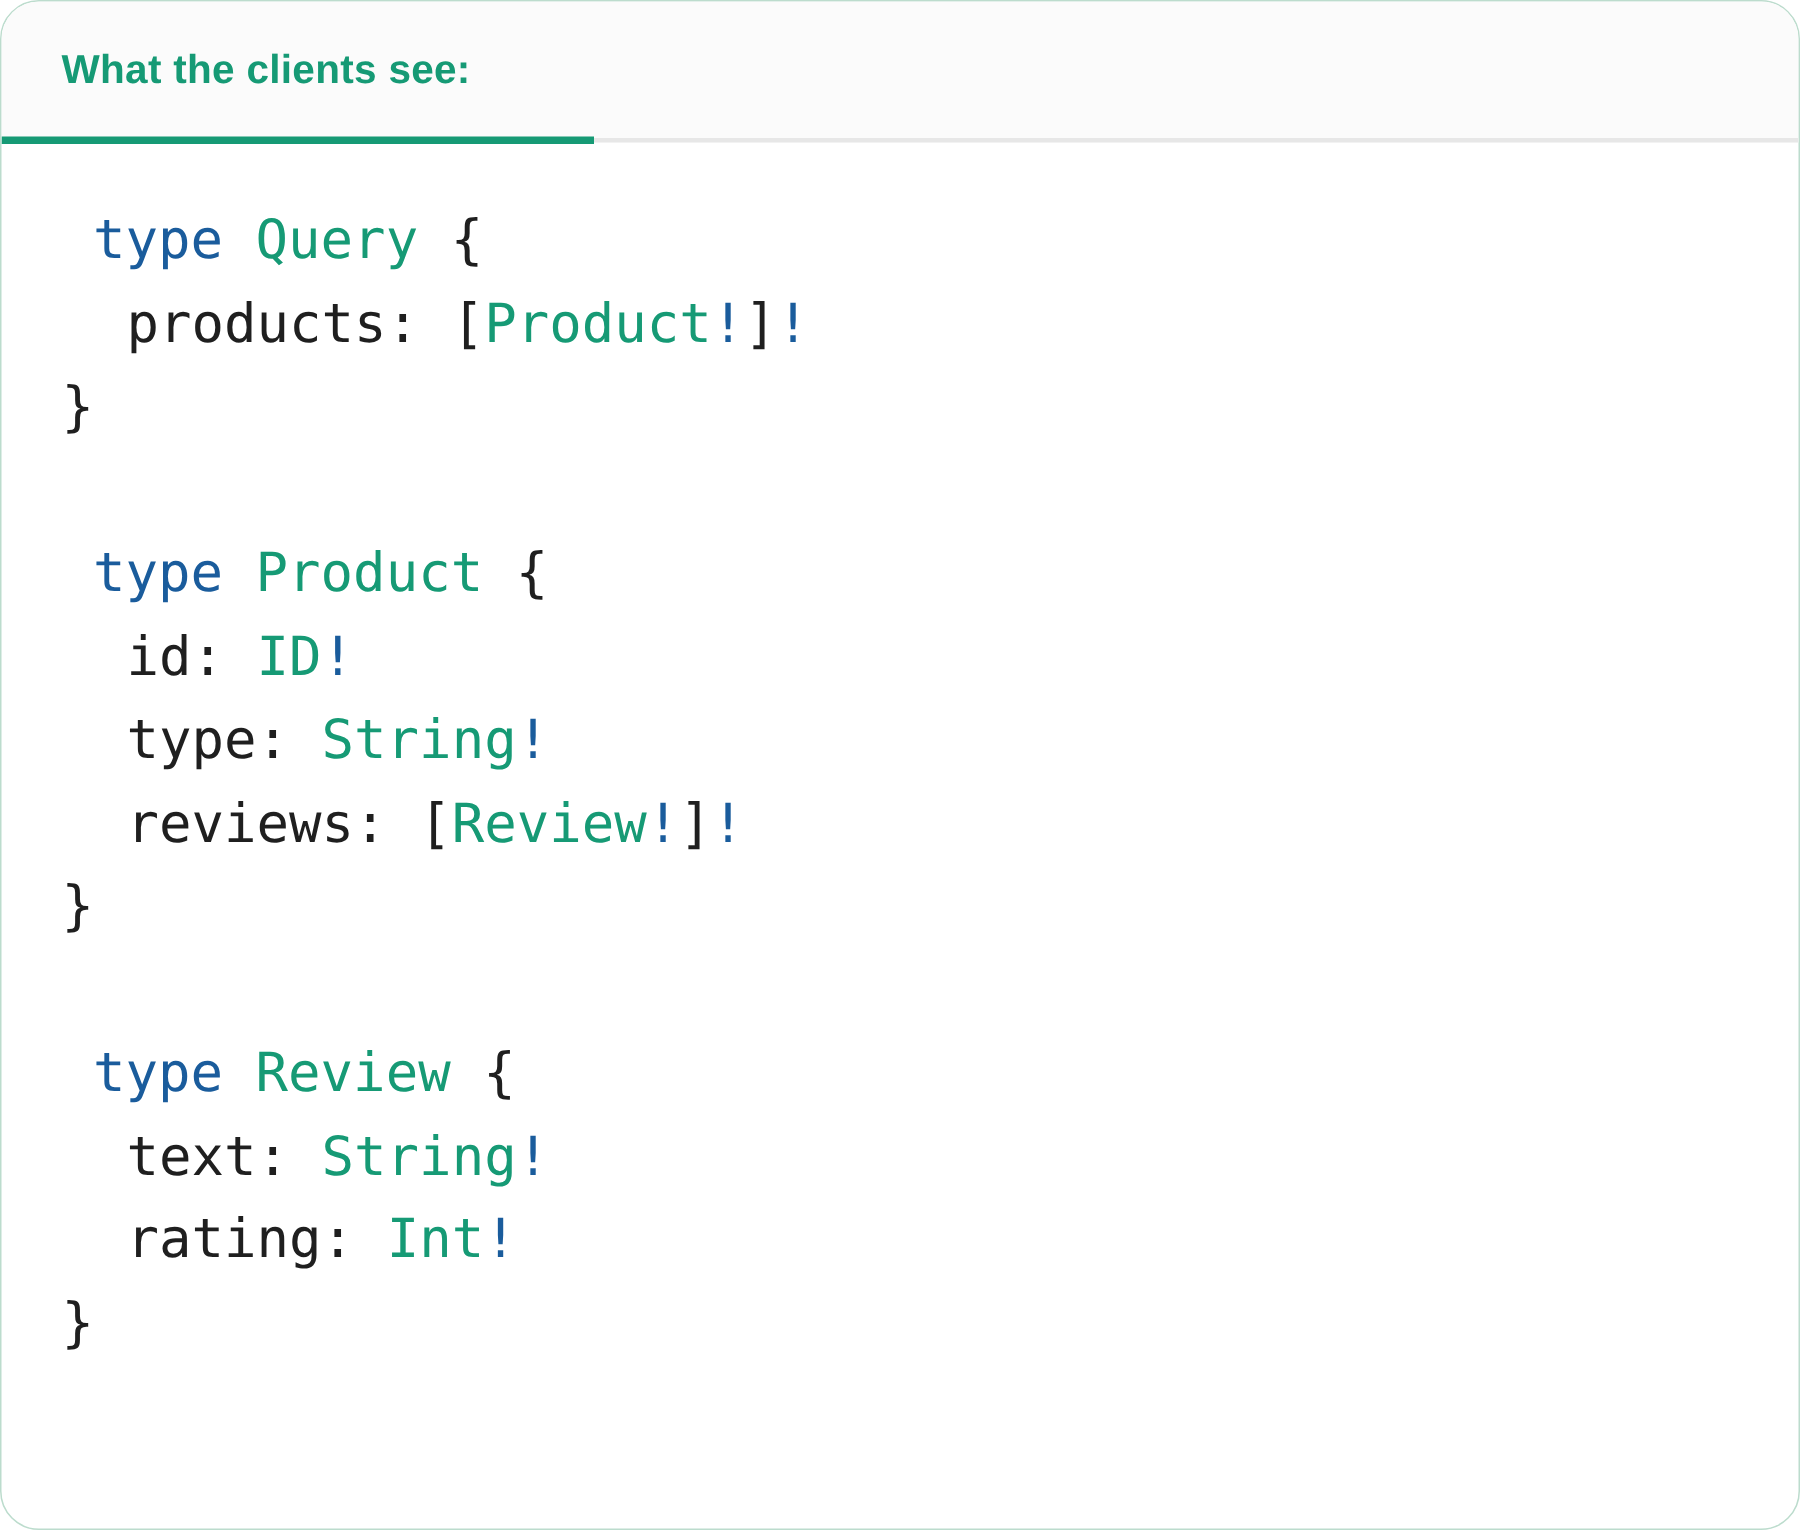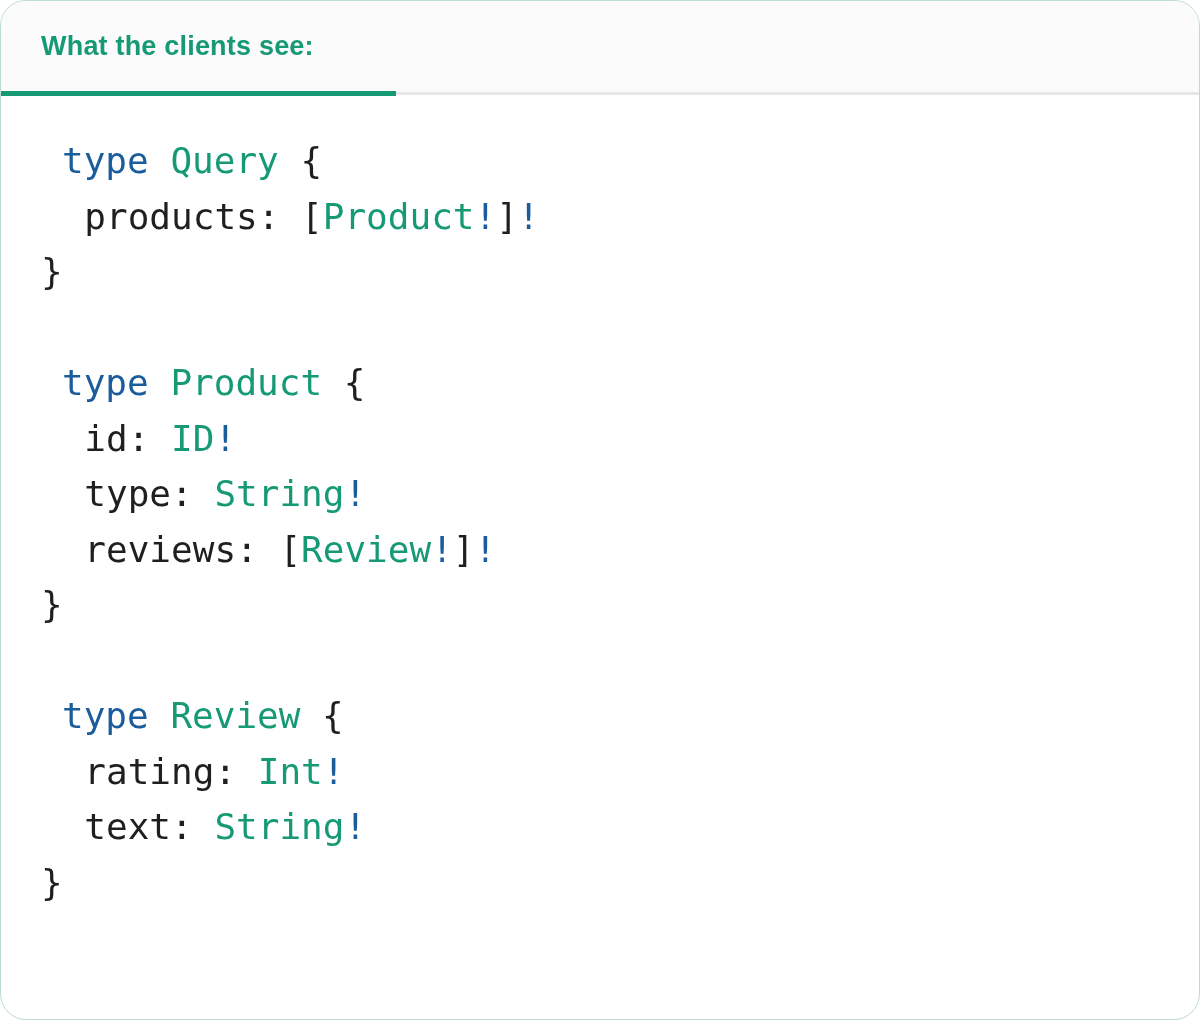--- a/index.html
+++ b/index.html
@@ -85,17 +85,17 @@
       <div class="code-line"><span class="tok-plain">  products: [</span><span class="tok-typename">Product</span><span class="tok-bang">!</span><span class="tok-plain">]</span><span class="tok-bang">!</span></div>
       <div class="code-line"><span class="tok-plain">}</span></div>
       <div class="code-line"></div>
       <div class="code-line"><span class="tok-keyword">type</span><span class="tok-plain"> </span><span class="tok-typename">Product</span><span class="tok-plain"> {</span></div>
       <div class="code-line"><span class="tok-plain">  id: </span><span class="tok-typename">ID</span><span class="tok-bang">!</span></div>
       <div class="code-line"><span class="tok-plain">  type: </span><span class="tok-typename">String</span><span class="tok-bang">!</span></div>
       <div class="code-line"><span class="tok-plain">  reviews: [</span><span class="tok-typename">Review</span><span class="tok-bang">!</span><span class="tok-plain">]</span><span class="tok-bang">!</span></div>
       <div class="code-line"><span class="tok-plain">}</span></div>
       <div class="code-line"></div>
       <div class="code-line"><span class="tok-keyword">type</span><span class="tok-plain"> </span><span class="tok-typename">Review</span><span class="tok-plain"> {</span></div>
+      <div class="code-line"><span class="tok-plain">  text: </span><span class="tok-typename">String</span><span class="tok-bang">!</span></div>
       <div class="code-line"><span class="tok-plain">  rating: </span><span class="tok-typename">Int</span><span class="tok-bang">!</span></div>
-      <div class="code-line"><span class="tok-plain">  text: </span><span class="tok-typename">String</span><span class="tok-bang">!</span></div>
       <div class="code-line"><span class="tok-plain">}</span></div>
     </div>
 </div>
 
 </body></html>

